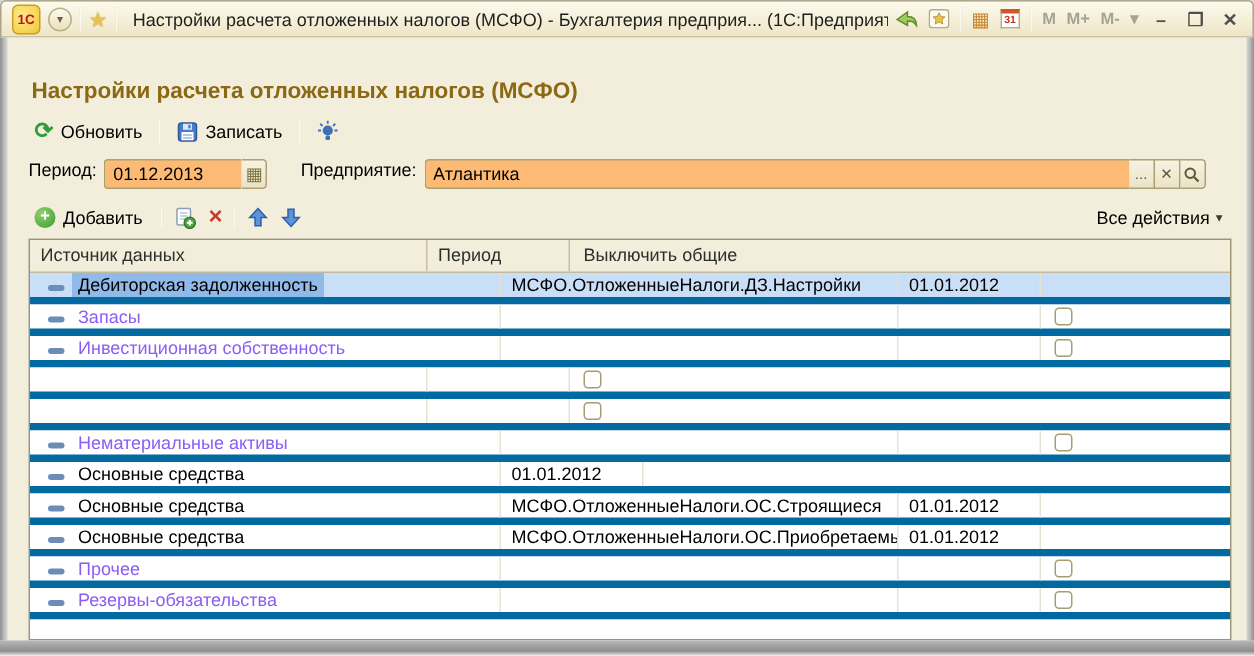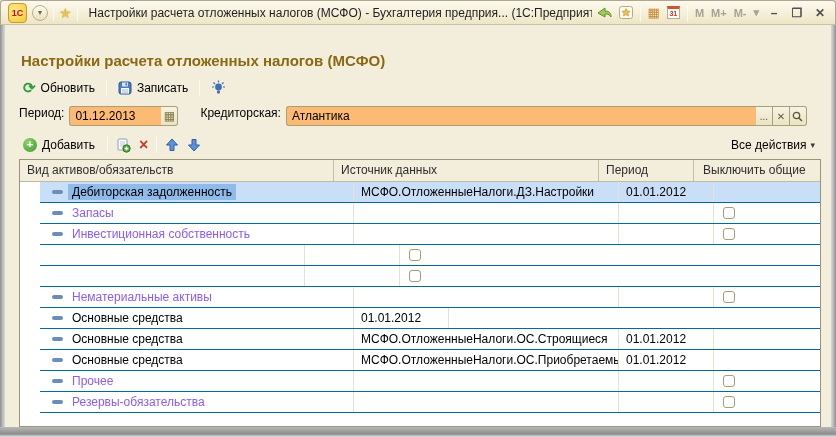--- a/index.html
+++ b/index.html
@@ -94,21 +94,21 @@
   .caret { font-size:9px; color:#3A3A3A; }
 
   
   .table {
     width:802px; height:268px; margin-left:4px;
     background:#FFFFFF; border:1px solid #9C9478;
     display:flex; flex-direction:column; overflow:hidden;
   }
   .thead { display:flex; flex:0 0 22px; background:#F2EEDB; border-bottom:1px solid #C1BA9E; }
   .th { padding:3px 7px; color:#2E2E2E; border-right:1px solid #C6BFA3; white-space:nowrap; overflow:hidden; }
-  .trow { display:flex; flex:0 0 21px; border-bottom:1px solid #0369a1; background:#FFFFFF;margin-left:20px; }
+  .trow { display:flex; flex:0 0 21px; border-bottom:5px solid #0369a1; background:#FFFFFF; }
   .trow.sel { background:#C9DFF7; }
   .c { padding:0 7px; display:flex; align-items:center; border-right:1px solid #E6E2D2; white-space:nowrap; overflow:hidden; }
   .c1 { width:314px; padding-left:28px; position:relative; }
   .c2 { width:265px; }
   .c3 { width:95px; }
   .c4 { flex:1; border-right:none; padding-left:9px; }
   .th.c1 { width:314px; padding-left:7px; }
   .th.c2 { width:265px; } .th.c3 { width:95px; } .th.c4 { flex:1; border-right:none; }
   .marker {
     position:absolute; left:12px; top:8px; width:11px; height:4px;
@@ -208,21 +208,21 @@
 
       <div class="fields">
         <span class="flabel">Период:</span>
         <div class="fgroup">
           <input class="tinput date-input" value="01.12.2013" style="">
           <div class="fbtn last">
             <span class="ico-grid">▦</span>
           </div>
         </div>
         <div class="gap20"></div>
-        <span class="flabel">Кредиторская:</span>
+        <span class="flabel">Предприятие:</span>
         <div class="fgroup">
           <input class="tinput org-input" value="Атлантика" style="">
           <div class="fbtn">
             <span>...</span>
           </div>
           <div class="fbtn">
             <span>✕</span>
           </div>
           <div class="fbtn last">
             <span>
@@ -266,21 +266,20 @@
         </span>
         <div class="spacer"></div>
         <div class="all-actions">
           <span>Все действия</span>
           <span class="caret">▾</span>
         </div>
       </div>
 
       <div class="table">
         <div class="thead">
-          <div class="th c1">Вид активов/обязательств</div>
           <div class="th c2">Источник данных</div>
           <div class="th c3">Период</div>
           <div class="th c4">Выключить общие</div>
         </div>
         <div style="display:flex;flex-direction:column;">
             <div class="trow sel">
               <div class="c c1">
                 <span class="marker"></span>
                 <span class="rname selcell">Дебиторская задолженность</span>
               </div>

